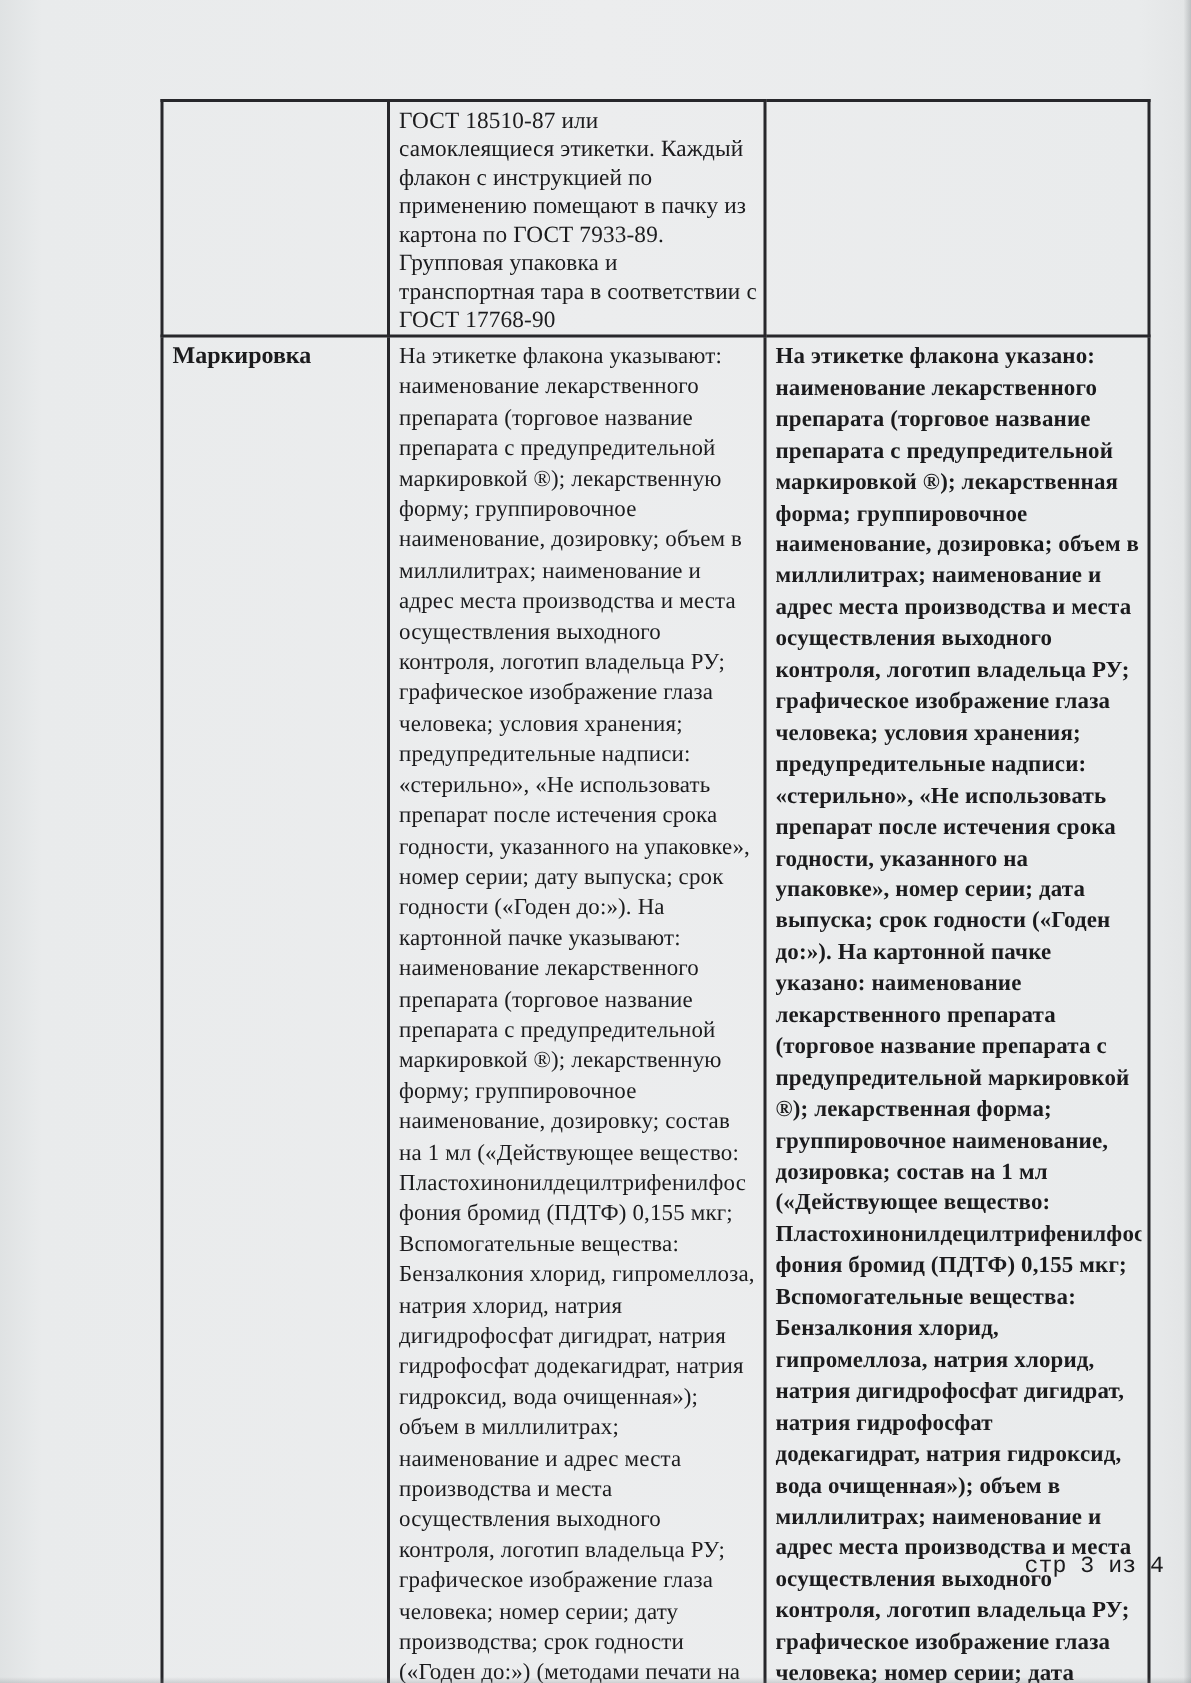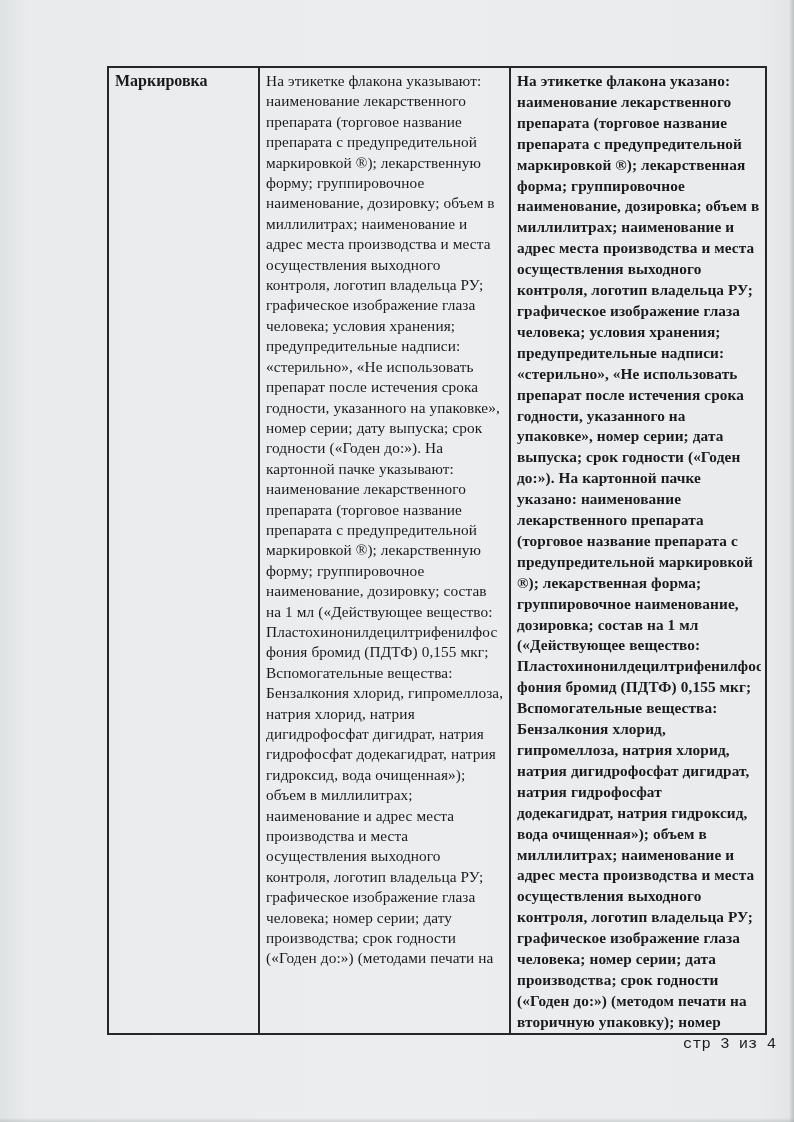--- a/index.html
+++ b/index.html
@@ -94,20 +94,27 @@
 
 <div class="page">
 
   <table class="doc-table">
     <colgroup>
       <col class="col-label">
       <col class="col-plain">
       <col class="col-bold">
     </colgroup>
     <tbody>
+      <tr class="row-cont">
+        <td></td>
+        <td>
+          <div class="clip cell-cont">ГОСТ 18510-87 или самоклеящиеся этикетки. Каждый флакон с инструкцией по применению помещают в пачку из картона по ГОСТ 7933-89. Групповая упаковка и транспортная тара в соответствии с ГОСТ 17768-90</div>
+        </td>
+        <td></td>
+      </tr>
       <tr class="row-mark">
         <td>
           <div class="clip row-label">Маркировка</div>
         </td>
         <td>
           <div class="clip cell-plain">На этикетке флакона указывают: наименование лекарственного препарата (торговое название препарата с предупредительной маркировкой ®); лекарственную форму; группировочное наименование, дозировку; объем в миллилитрах; наименование и адрес места производства и места осуществления выходного контроля, логотип владельца РУ; графическое изображение глаза человека; условия хранения; предупредительные надписи: «стерильно», «Не использовать препарат после истечения срока годности, указанного на упаковке», номер серии; дату выпуска; срок годности («Годен до:»). На картонной пачке указывают: наименование лекарственного препарата (торговое название препарата с предупредительной маркировкой ®); лекарственную форму; группировочное наименование, дозировку; состав на 1 мл («Действующее вещество: Пластохинонилдецилтрифенилфос фония бромид (ПДТФ) 0,155 мкг; Вспомогательные вещества: Бензалкония хлорид, гипромеллоза, натрия хлорид, натрия дигидрофосфат дигидрат, натрия гидрофосфат додекагидрат, натрия гидроксид, вода очищенная»); объем в миллилитрах; наименование и адрес места производства и места осуществления выходного контроля, логотип владельца РУ; графическое изображение глаза человека; номер серии; дату производства; срок годности («Годен до:») (методами печати на</div>
         </td>
         <td>
           <div class="clip cell-boldtext">На этикетке флакона указано: наименование лекарственного препарата (торговое название препарата с предупредительной маркировкой ®); лекарственная форма; группировочное наименование, дозировка; объем в миллилитрах; наименование и адрес места производства и места осуществления выходного контроля, логотип владельца РУ; графическое изображение глаза человека; условия хранения; предупредительные надписи: «стерильно», «Не использовать препарат после истечения срока годности, указанного на упаковке», номер серии; дата выпуска; срок годности («Годен до:»). На картонной пачке указано: наименование лекарственного препарата (торговое название препарата с предупредительной маркировкой ®); лекарственная форма; группировочное наименование, дозировка; состав на 1 мл («Действующее вещество: Пластохинонилдецилтрифенилфос фония бромид (ПДТФ) 0,155 мкг; Вспомогательные вещества: Бензалкония хлорид, гипромеллоза, натрия хлорид, натрия дигидрофосфат дигидрат, натрия гидрофосфат додекагидрат, натрия гидроксид, вода очищенная»); объем в миллилитрах; наименование и адрес места производства и места осуществления выходного контроля, логотип владельца РУ; графическое изображение глаза человека; номер серии; дата производства; срок годности («Годен до:») (методом печати на вторичную упаковку); номер</div>
         </td>

